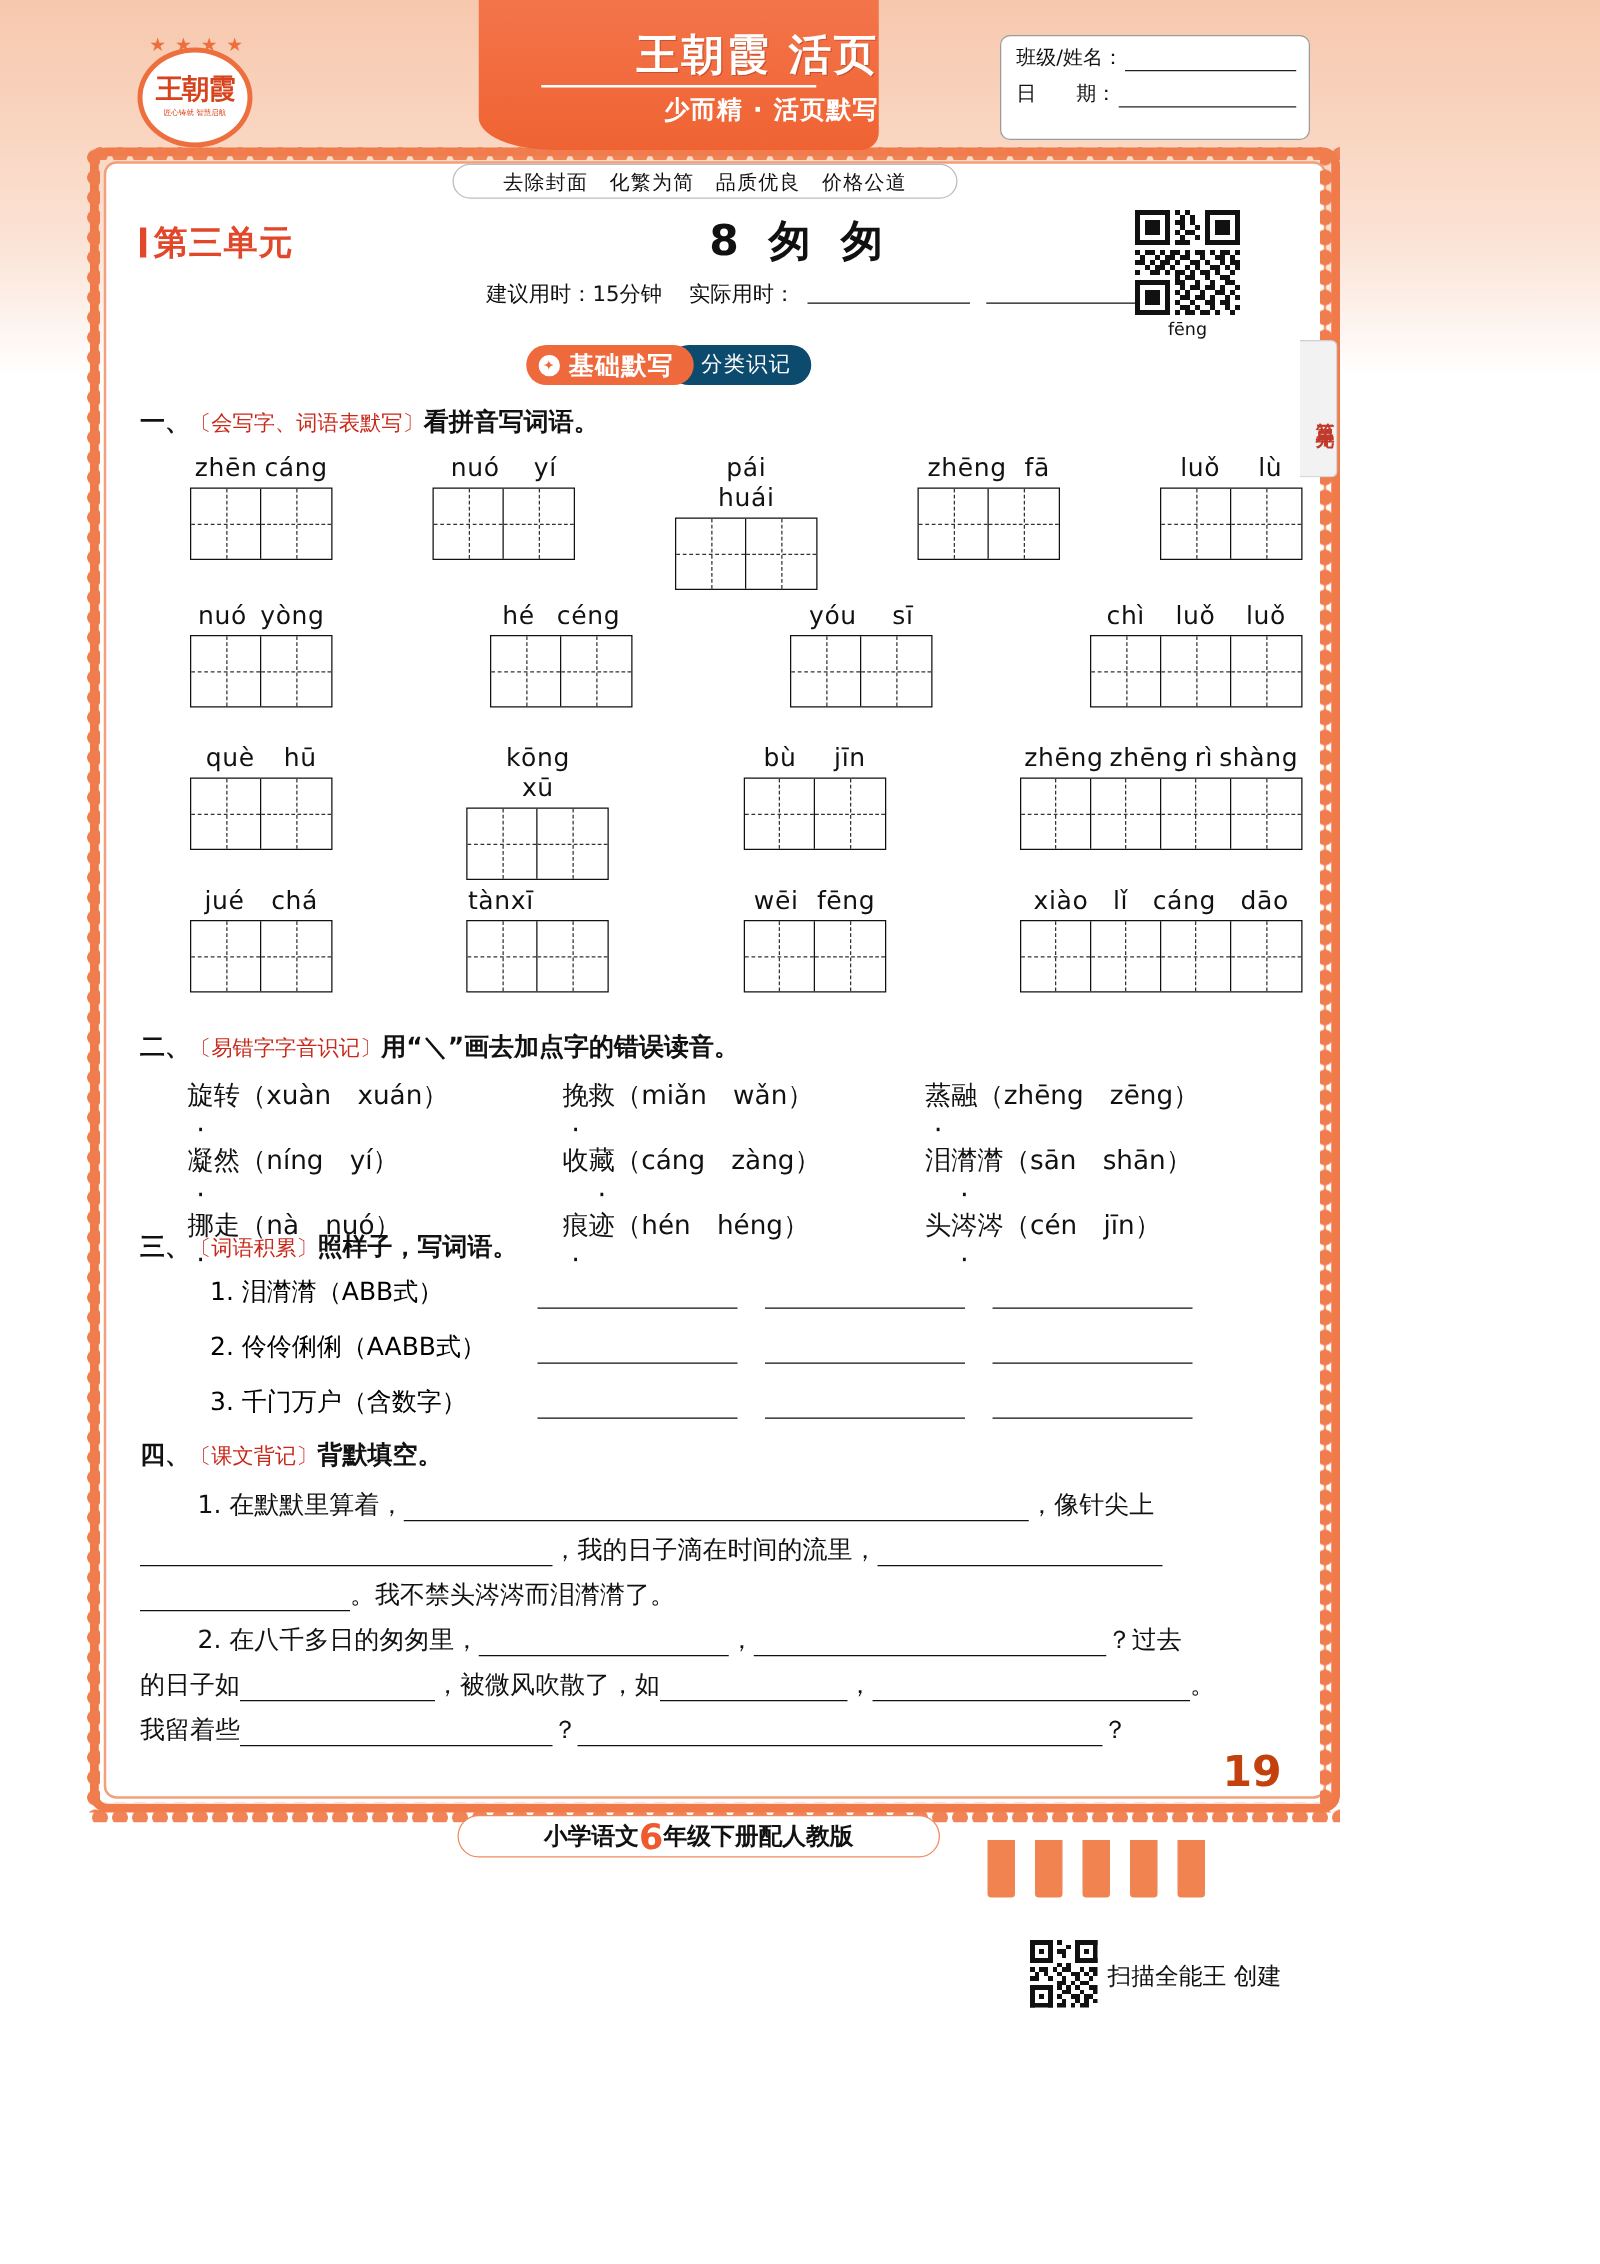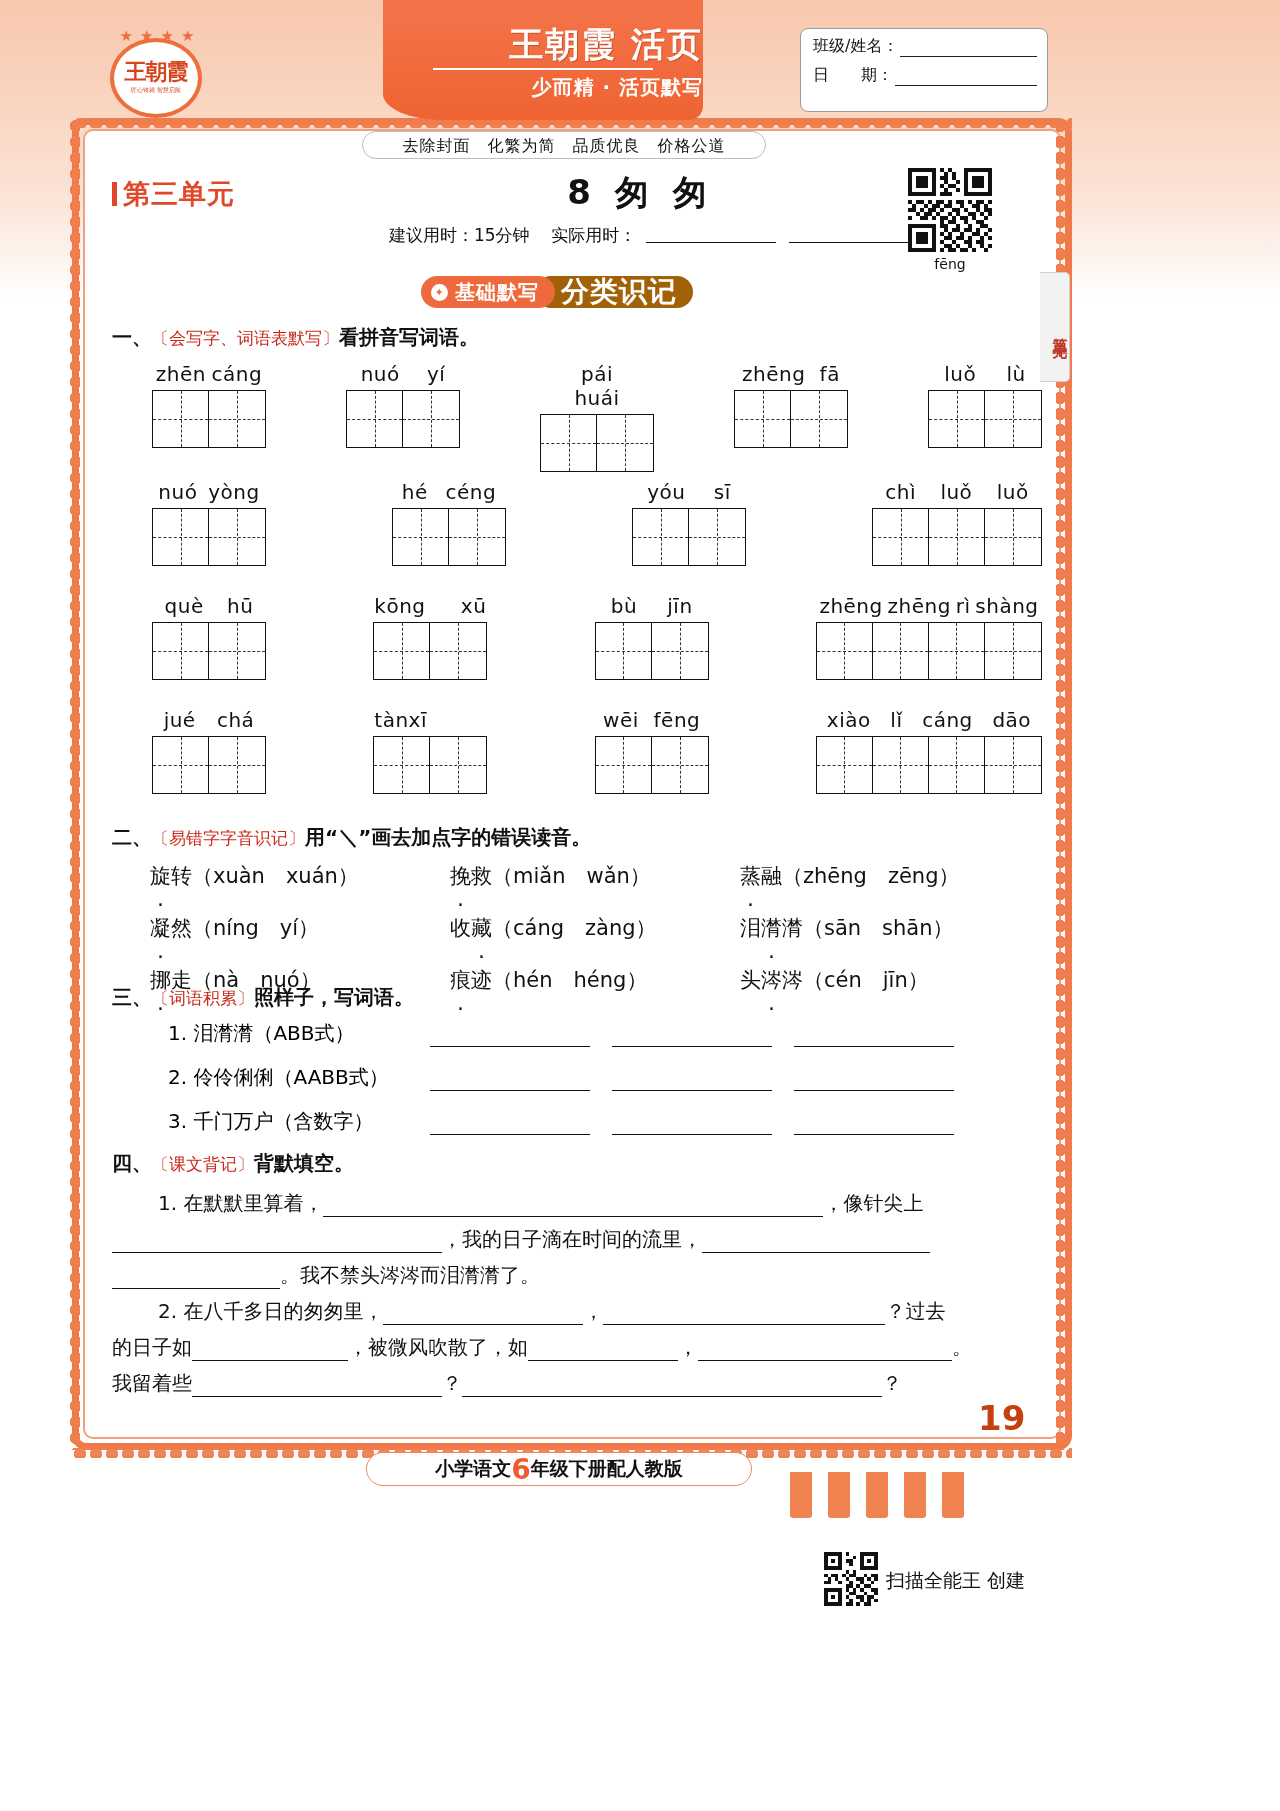--- a/index.html
+++ b/index.html
@@ -157,21 +157,21 @@
     background:#ee6a3c; color:#fff; font-size:20px; font-weight:bold;
     border-radius:17px; padding:0 16px 0 10px; line-height:32px;
     display:flex; align-items:center; letter-spacing:1px; z-index:2;
   }
   .sec-badge .b1 .dot {
     width:17px; height:17px; border-radius:50%; background:#fff; color:#ee6a3c;
     font-size:11px; line-height:17px; text-align:center; margin-right:7px;
     font-weight:bold;
   }
   .sec-badge .b2 {
-    background:#a16207; color:#fff; font-size:28px; font-weight:bold;
+    background:#0c4a6e; color:#fff; font-size:17px; font-weight:normal;
     border-radius:17px; padding:0 16px 0 26px; line-height:32px;
     margin-left:-20px; letter-spacing:1px; z-index:1;
   }
 
   
   .q-head { position:absolute; font-size:20px; color:#111; white-space:nowrap; }
   .q-head .num { font-weight:bold; }
   .q-head .tag { color:#c9291b; font-size:17px; }
   .q-head .body { font-weight:bold; }
 
@@ -529,21 +529,21 @@
           <div class="pinyin" style="width: 112px; justify-content: space-around;">
             <span>què</span>
             <span>hū</span>
           </div>
           <div class="tianzi">
             <div class="cell"></div>
             <div class="cell"></div>
           </div>
         </div>
         <div class="wordblock">
-          <div class="pinyin" style="width: 112px; justify-content: space-between;">
+          <div class="pinyin" style="width: 112px; justify-content: center; flex-direction: column;">
             <span>kōng</span>
             <span>xū</span>
           </div>
           <div class="tianzi">
             <div class="cell"></div>
             <div class="cell"></div>
           </div>
         </div>
         <div class="wordblock">
           <div class="pinyin" style="width: 112px; justify-content: space-around;">

